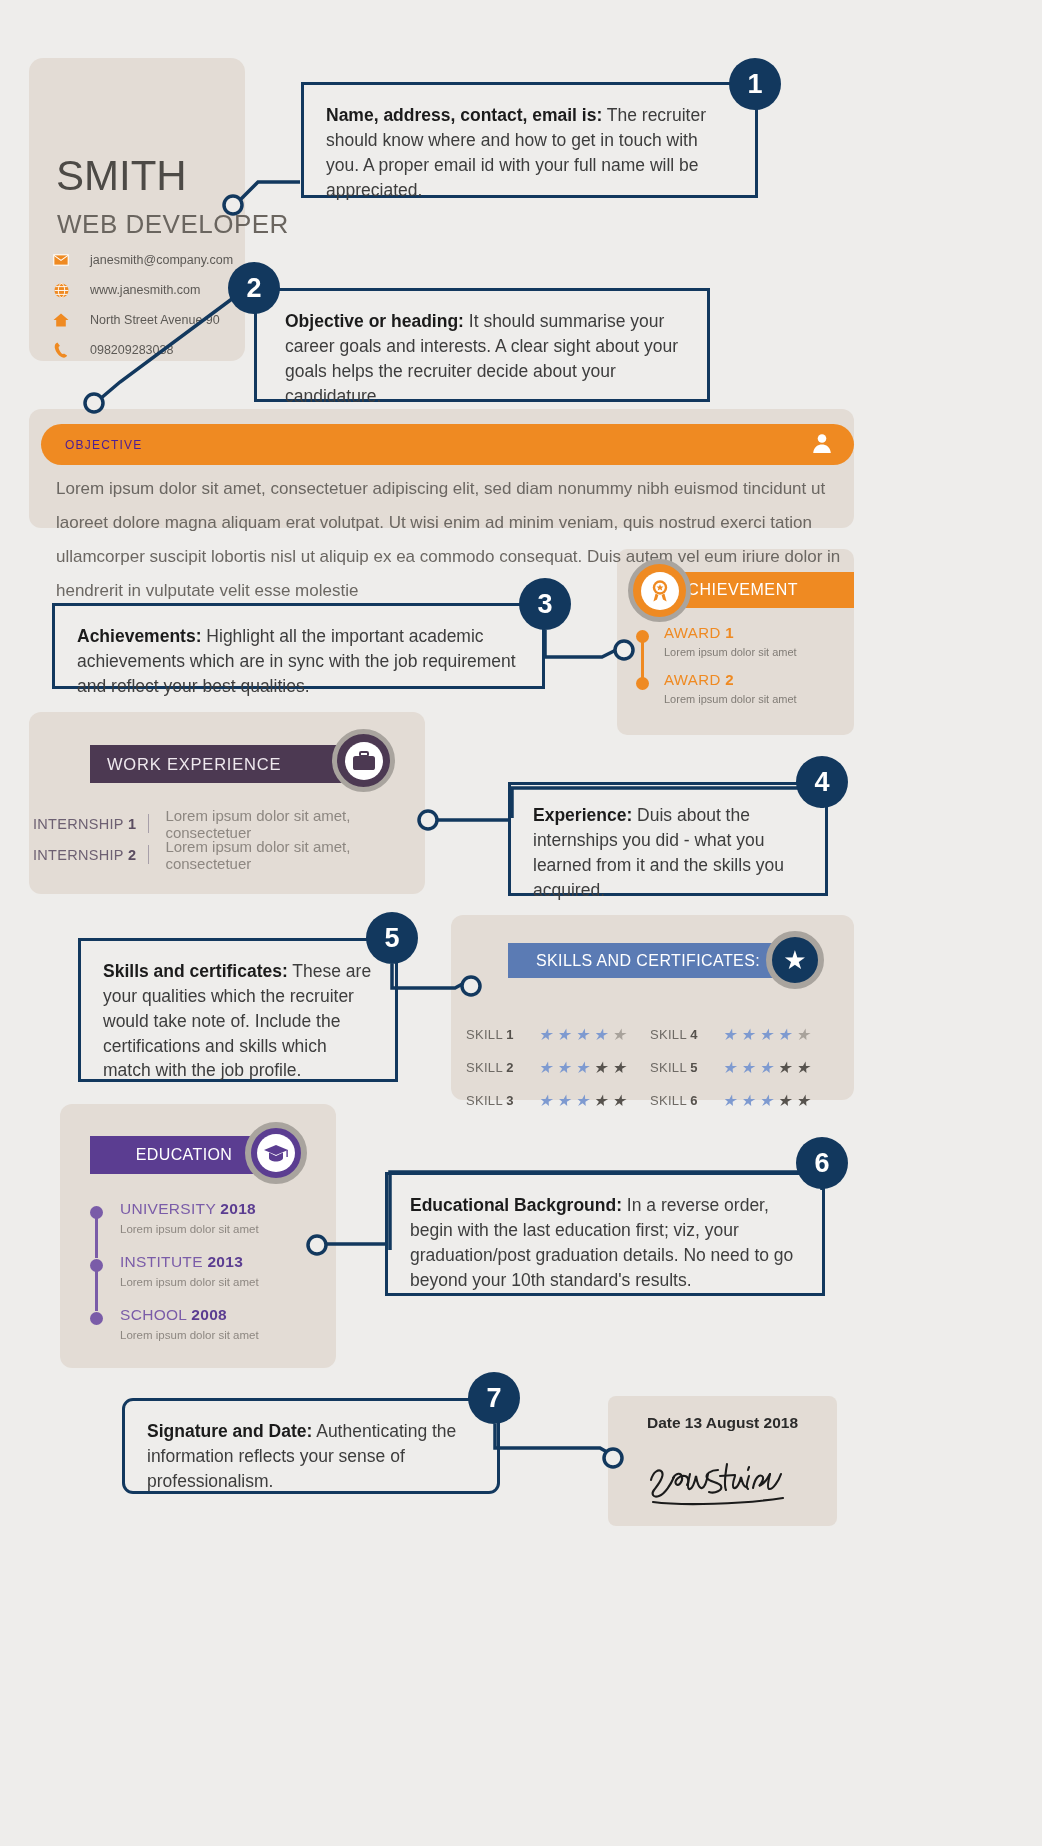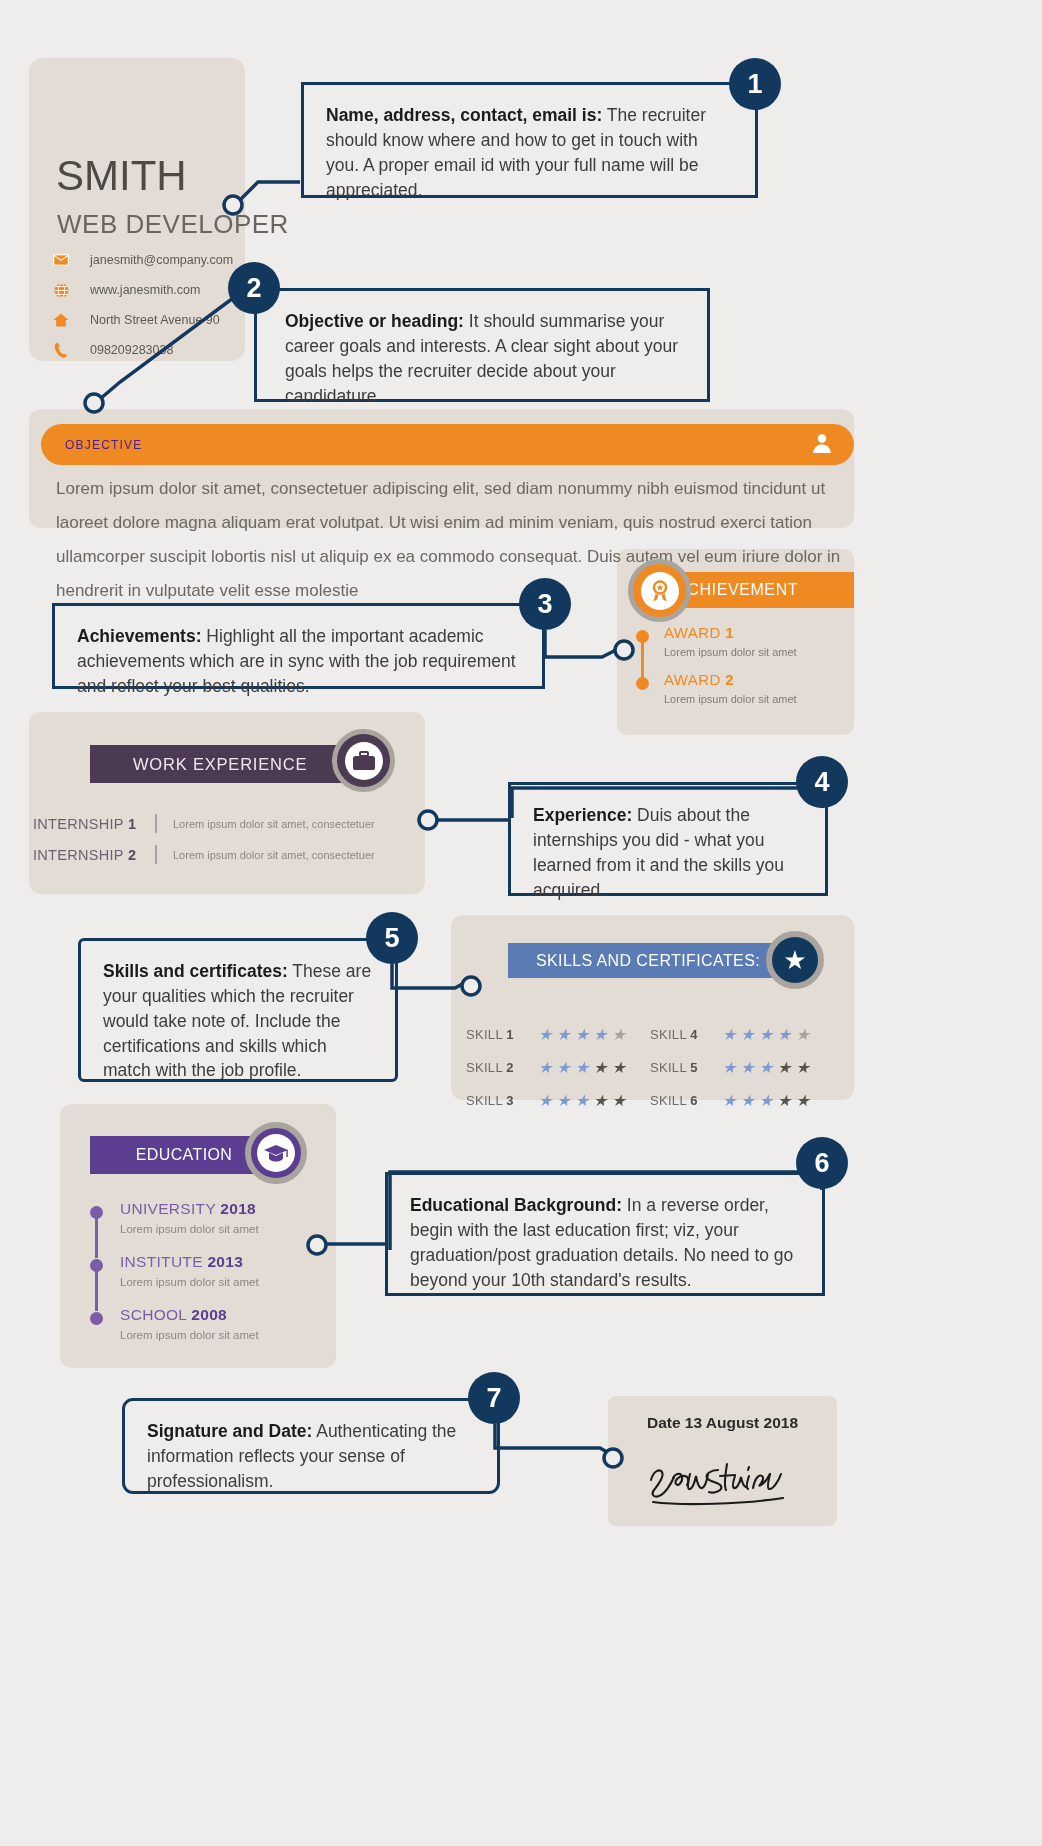--- a/index.html
+++ b/index.html
@@ -95,33 +95,33 @@
   .award-line { position:absolute; left:5px; top:16px; width:3px; height:44px; background:#ef8a22;}
   .award-title { font-size:15px; color:#ef8a22; letter-spacing:0.4px; }
   .award-title b { font-weight:bold; }
   .award-sub { font-size:11px; color:#817c76; margin-top:5px; }
 
   
   .work-card { position:absolute; left:29px; top:712px; width:396px; height:182px;
                background:#e3dcd5; border-radius:12px; z-index:2; }
   .work-bar { position:absolute; left:90px; top:745px; width:270px; height:38px;
               background:#4c3952; z-index:3; display:flex; align-items:center;
-              padding-left:43px; }
+              padding-left:17px; }
   .work-bar .lbl { color:#efe9ef; font-size:16.5px; letter-spacing:0.8px; }
   .work-badge { position:absolute; left:332px; top:729px; width:63px;height:63px;
                 border-radius:50%; background:#4c3952; border:5px solid #a9a49e; z-index:5;
                 display:flex;align-items:center;justify-content:center; }
   .work-inner { width:38px;height:38px;border-radius:50%;background:#fff;
                 display:flex;align-items:center;justify-content:center; }
   .intern-list { position:absolute; left:33px; top:808px; z-index:3; width:390px; }
   .intern-row { display:flex; align-items:center; height:31px; }
   .intern-name { width:118px; font-size:14.5px; color:#6d6072; letter-spacing:0.3px; }
   .intern-name b { font-weight:bold; color:#5b4d61; }
   .intern-bar { width:2px; height:19px; background:#a79fa9; margin:0 16px 0 4px; }
-  .intern-desc { font-size:11px; color:#8d8781; }
+  .intern-desc { font-size:15px; color:#8d8781; }
 
   
   .skill-card { position:absolute; left:451px; top:915px; width:403px; height:185px;
                 background:#e3dcd5; border-radius:12px; z-index:2; }
   .skill-bar { position:absolute; left:508px; top:943px; width:280px; height:35px;
                background:#5b7bb4; z-index:3; display:flex; align-items:center;
                justify-content:center; }
   .skill-bar .lbl { color:#fff; font-size:16px; letter-spacing:0.4px; }
   .skill-badge { position:absolute; left:766px; top:931px; width:58px;height:58px;
                  border-radius:50%; background:#12385e; border:6px solid #a9a49e; z-index:5;
@@ -336,21 +336,21 @@
     </div>
   </div>
 
   <div class="callout" style="left:508px; top:782px; width:320px; height:114px;">
     <b>Experience:</b><span> Duis about the internships you did - what you learned from it and the skills you acquired.</span>
   </div>
   <div class="numcircle" style="left:796px; top:756px;">
     <span>4</span>
   </div>
 
-  <div class="callout" style="left:78px; top:938px; width:320px; height:144px;border-radius:6px;">
+  <div class="callout" style="left:78px; top:938px; width:320px; height:144px;">
     <b>Skills and certificates:</b><span> These are your qualities which the recruiter would take note of. Include the certifications and skills which match with the job profile.</span>
   </div>
   <div class="numcircle" style="left:366px; top:912px;">
     <span>5</span>
   </div>
 
   <div class="skill-card"></div>
   <div class="skill-bar">
     <span class="lbl">SKILLS AND CERTIFICATES:</span>
   </div>

